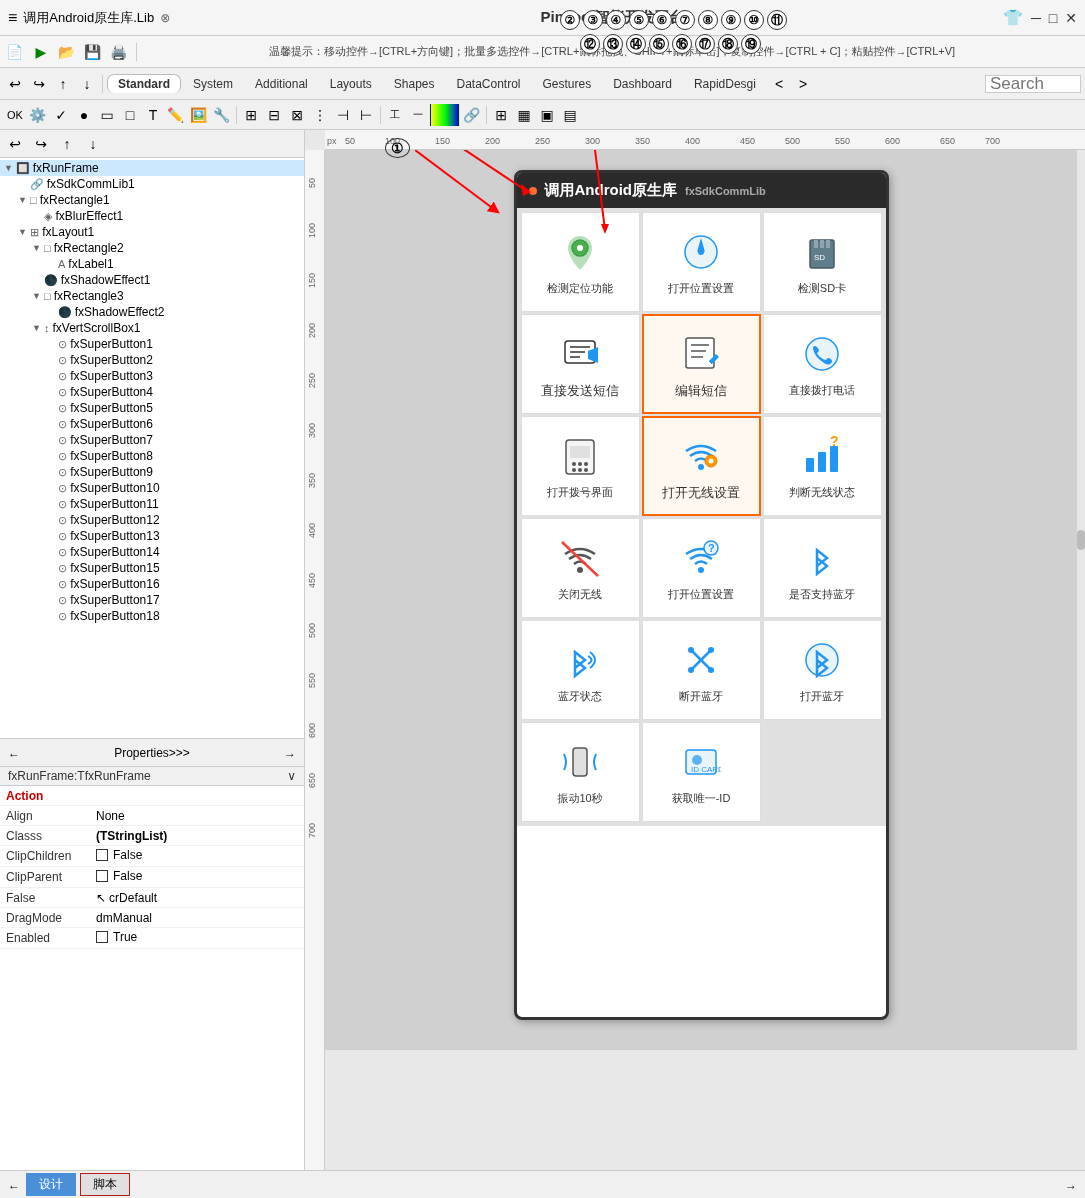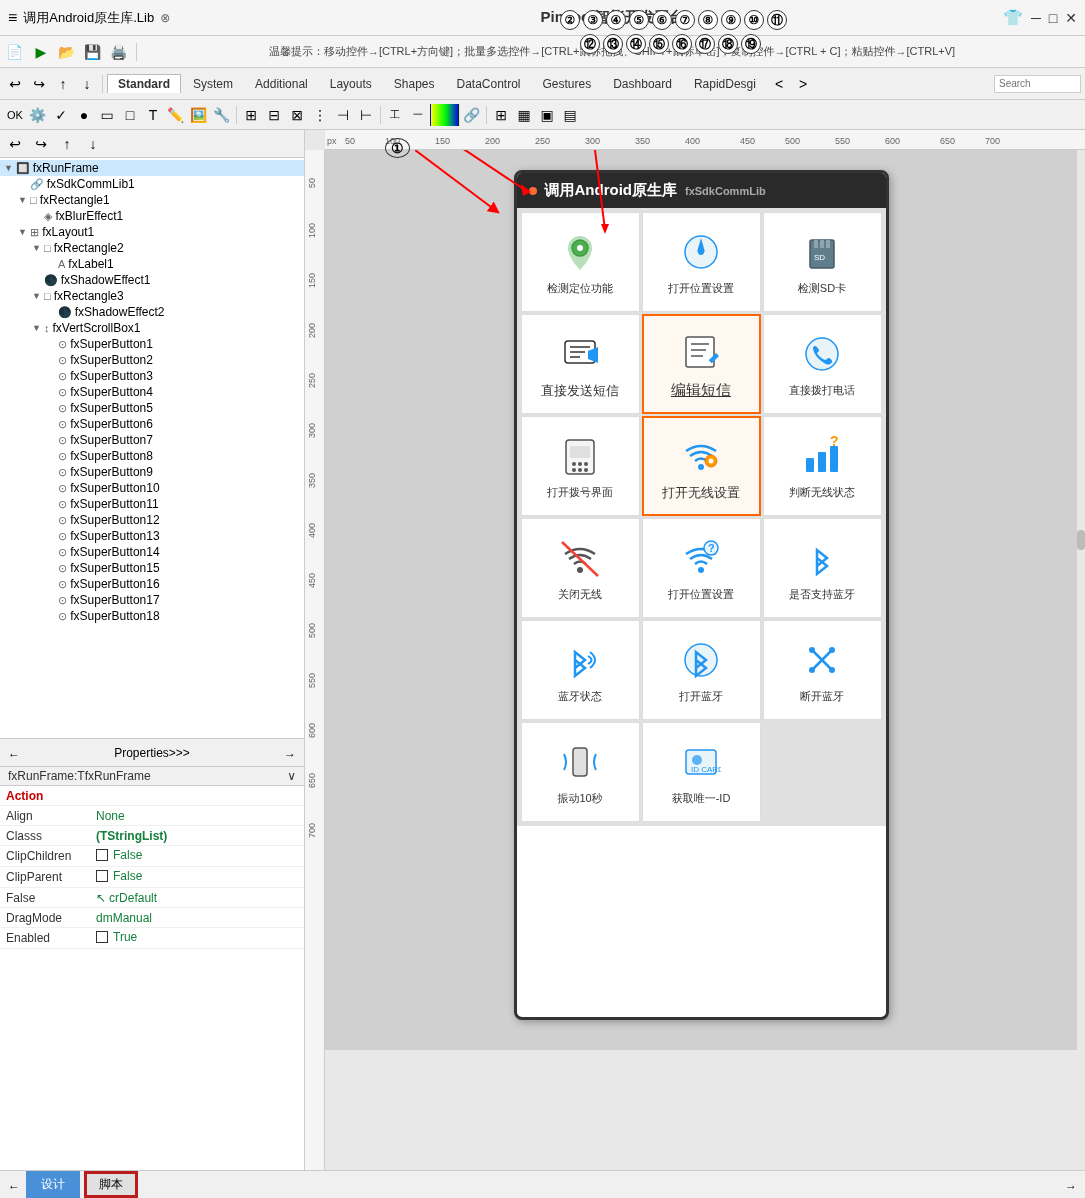--- a/index.html
+++ b/index.html
@@ -11,39 +11,39 @@
       height: 36px; padding: 0 8px;
     }
     .title-bar-left { display: flex; align-items: center; gap: 6px; min-width: 220px; }
     .title-bar-center { flex: 1; text-align: center; font-size: 15px; font-weight: bold; color: #333; }
     .title-bar-right { display: flex; align-items: center; gap: 8px; min-width: 80px; justify-content: flex-end; }
     .win-btn { cursor: pointer; font-size: 14px; color: #333; }
 
     
     .toolbar { display: flex; align-items: center; background: #f5f5f5; border-bottom: 1px solid #ccc; height: 32px; padding: 0 4px; gap: 4px; }
     .toolbar-hint { font-size: 11px; color: #444; flex: 1; text-align: center; }
-    .tab { padding: 2px 10px; font-size: 12px; cursor: pointer; color: #333; }
+    .tab { padding: 2px 10px; font-size: 12px; cursor: pointer; color: #333; border-radius: 7px; }
     .tab.active { background: #fff; border: 1px solid #bbb; border-bottom: none; font-weight: bold; }
-    .tab-search { margin-left: auto; width: 87px; height: 18px; font-size: 10px; border: 1px solid #ccc; padding: 0 4px; }
+    .tab-search { margin-left: auto; width: 96px; height: 18px; font-size: 17px; border: 1px solid #ccc; padding: 0 4px; }
 
     
     .left-panel { width: 305px; border-right: 1px solid #ccc; display: flex; flex-direction: column; background: #fff; }
     .left-toolbar { display: flex; align-items: center; background: #f0f0f0; border-bottom: 1px solid #ccc; height: 28px; padding: 0 4px; gap: 4px; }
     .tree-area { flex: 1; overflow-y: auto; overflow-x: hidden; background: #fff; padding: 2px 0; }
     .tree-item { display: flex; align-items: center; padding: 1px 4px; cursor: pointer; font-size: 12px; white-space: nowrap; }
     .tree-item.selected { background: #cce8ff; }
 
     .nav-bar { display: flex; align-items: center; justify-content: space-between; background: #f0f0f0; border-top: 1px solid #ccc; height: 28px; padding: 0 8px; }
 
     .props-header { font-size: 12px; color: #333; background: #f0f0f0; border-top: 1px solid #ccc; border-bottom: 1px solid #ccc; padding: 2px 8px; display: flex; align-items: center; justify-content: space-between; }
     .props-body { flex: 1; overflow-y: auto; background: #fff; }
     .props-row { display: flex; align-items: center; border-bottom: 1px solid #f0f0f0; min-height: 20px; }
     .props-label { width: 90px; padding: 2px 6px; font-size: 12px; color: #cc0000; font-weight: bold; flex-shrink: 0; }
     .props-label.normal { color: #333; font-weight: normal; }
-    .props-value { padding: 2px 6px; font-size: 12px; color: #15803d; flex: 1; }
+    .props-value { padding: 2px 6px; font-size: 12px; color: #000000; flex: 1; }
     .checkbox-inline { display: inline-flex; align-items: center; gap: 3px; }
 
     
     .canvas-area { flex: 1; background: #e8e8e8; position: relative; overflow: hidden; }
 
     
     .phone-mockup {
       width: 375px; min-height: 850px; background: #fff;
       border: 3px solid #333; border-radius: 8px;
       margin: 0 auto; position: relative; overflow: hidden;
@@ -60,21 +60,21 @@
       padding: 12px 4px 8px; min-height: 100px; border: 1px solid #ddd;
       cursor: pointer;
     }
     .phone-cell.highlighted { border: 2px solid #ff6600; background: #fff8f0; }
 
     
     .second-toolbar { display: flex; align-items: center; background: #f0f0f0; border-bottom: 1px solid #ccc; height: 32px; padding: 0 4px; gap: 2px; }
 
     
     .bottom-bar { display: flex; align-items: center; background: #f0f0f0; border-top: 1px solid #ccc; height: 28px; padding: 0 8px; }
-    .bottom-tab { padding: 2px 12px; font-size: 12px; cursor: pointer; border: 3px solid #b91c1c; background: #e0e0e0; margin-right: 4px; }
+    .bottom-tab { padding: 2px 12px; font-size: 12px; cursor: pointer; border: 1px solid #b91c1c; background: #e0e0e0; margin-right: 4px; }
     .bottom-tab.active { background: #4a90d9; color: #fff; border-color: #4a90d9; }
 
     
     .tb-icon { width: 22px; height: 22px; display: inline-flex; align-items: center; justify-content: center; font-size: 14px; cursor: pointer; border: 1px solid transparent; }
     .tb-sep { width: 1px; height: 18px; background: #ccc; margin: 0 2px; }
 
     .scrollbar-stub { position: absolute; right: 0; top: 400px; width: 8px; height: 20px; background: #bbb; border-radius: 4px; }
   </style>
 </head>
 <body>
@@ -538,21 +538,21 @@
   </div>
               <div class="phone-cell highlighted">
     <div style="margin-bottom:6px;"><svg width="40" height="40" viewBox="0 0 40 40">
                     <rect x="5" y="5" width="28" height="30" rx="2" fill="#fff" stroke="#555" stroke-width="1.5"></rect>
                     <line x1="10" y1="12" x2="28" y2="12" stroke="#555" stroke-width="1.5"></line>
                     <line x1="10" y1="18" x2="25" y2="18" stroke="#555" stroke-width="1.5"></line>
                     <line x1="10" y1="24" x2="22" y2="24" stroke="#555" stroke-width="1.5"></line>
                     <path d="M28 28 L35 21 L38 24 L31 31 Z" fill="#2196F3"></path>
                     <line x1="28" y1="28" x2="31" y2="31" stroke="#2196F3" stroke-width="1"></line>
                   </svg></div>
-    <div style="font-size:15px;color:#333;text-align:center;text-decoration:underline;">编辑短信</div>
+    <div style="font-size:13px;color:#333;text-align:center;">编辑短信</div>
   </div>
               <div class="phone-cell">
     <div style="margin-bottom:6px;"><svg width="40" height="40" viewBox="0 0 40 40">
                     <circle cx="20" cy="20" r="16" fill="#e8f4f8" stroke="#2196F3" stroke-width="1.5"></circle>
                     <path d="M13 12 C13 12 15 12 17 16 C17 16 17 18 15 19 C15 19 18 25 24 26 C24 26 25 24 27 24 C27 24 31 26 30 28 C30 28 28 32 24 30 C24 30 12 24 11 14 C11 14 11 12 13 12Z" fill="#2196F3"></path>
                   </svg></div>
     <div style="font-size:11px;color:#333;text-align:center;">直接拨打电话</div>
   </div>
               <div class="phone-cell">
     <div style="margin-bottom:6px;"><svg width="40" height="40" viewBox="0 0 40 40">
@@ -617,35 +617,35 @@
               <div class="phone-cell">
     <div style="margin-bottom:6px;"><svg width="40" height="40" viewBox="0 0 40 40">
                     <path d="M15 28 L25 20 L15 12 L15 36 L25 28 L15 20" fill="none" stroke="#2196F3" stroke-width="2.5"></path>
                     <path d="M28 16 Q35 20 28 24" fill="none" stroke="#2196F3" stroke-width="2"></path>
                     <path d="M30 12 Q40 20 30 28" fill="none" stroke="#2196F3" stroke-width="2"></path>
                   </svg></div>
     <div style="font-size:11px;color:#333;text-align:center;">蓝牙状态</div>
   </div>
               <div class="phone-cell">
     <div style="margin-bottom:6px;"><svg width="40" height="40" viewBox="0 0 40 40">
-                    <circle cx="20" cy="20" r="16" fill="#e8f4f8" stroke="#2196F3" stroke-width="1.5"></circle>
-                    <path d="M15 28 L25 20 L15 12 L15 36 L25 28 L15 20" fill="none" stroke="#2196F3" stroke-width="2.5"></path>
-                  </svg></div>
-    <div style="font-size:11px;color:#333;text-align:center;">打开蓝牙</div>
-  </div>
-              <div class="phone-cell">
-    <div style="margin-bottom:6px;"><svg width="40" height="40" viewBox="0 0 40 40">
                     <path d="M10 10 Q20 20 30 30" fill="none" stroke="#2196F3" stroke-width="2.5"></path>
                     <path d="M10 30 Q20 20 30 10" fill="none" stroke="#2196F3" stroke-width="2.5"></path>
                     <circle cx="10" cy="10" r="3" fill="#2196F3"></circle>
                     <circle cx="30" cy="10" r="3" fill="#2196F3"></circle>
                     <circle cx="10" cy="30" r="3" fill="#2196F3"></circle>
                     <circle cx="30" cy="30" r="3" fill="#2196F3"></circle>
                   </svg></div>
     <div style="font-size:11px;color:#333;text-align:center;">断开蓝牙</div>
+  </div>
+              <div class="phone-cell">
+    <div style="margin-bottom:6px;"><svg width="40" height="40" viewBox="0 0 40 40">
+                    <circle cx="20" cy="20" r="16" fill="#e8f4f8" stroke="#2196F3" stroke-width="1.5"></circle>
+                    <path d="M15 28 L25 20 L15 12 L15 36 L25 28 L15 20" fill="none" stroke="#2196F3" stroke-width="2.5"></path>
+                  </svg></div>
+    <div style="font-size:11px;color:#333;text-align:center;">打开蓝牙</div>
   </div>
               <div class="phone-cell">
     <div style="margin-bottom:6px;"><svg width="40" height="40" viewBox="0 0 40 40">
                     <rect x="13" y="6" width="14" height="28" rx="3" fill="#e0e0e0" stroke="#555" stroke-width="1.5"></rect>
                     <path d="M4 12 Q8 20 4 28" fill="none" stroke="#2196F3" stroke-width="2"></path>
                     <path d="M36 12 Q32 20 36 28" fill="none" stroke="#2196F3" stroke-width="2"></path>
                   </svg></div>
     <div style="font-size:11px;color:#333;text-align:center;">振动10秒</div>
   </div>
               <div class="phone-cell">

